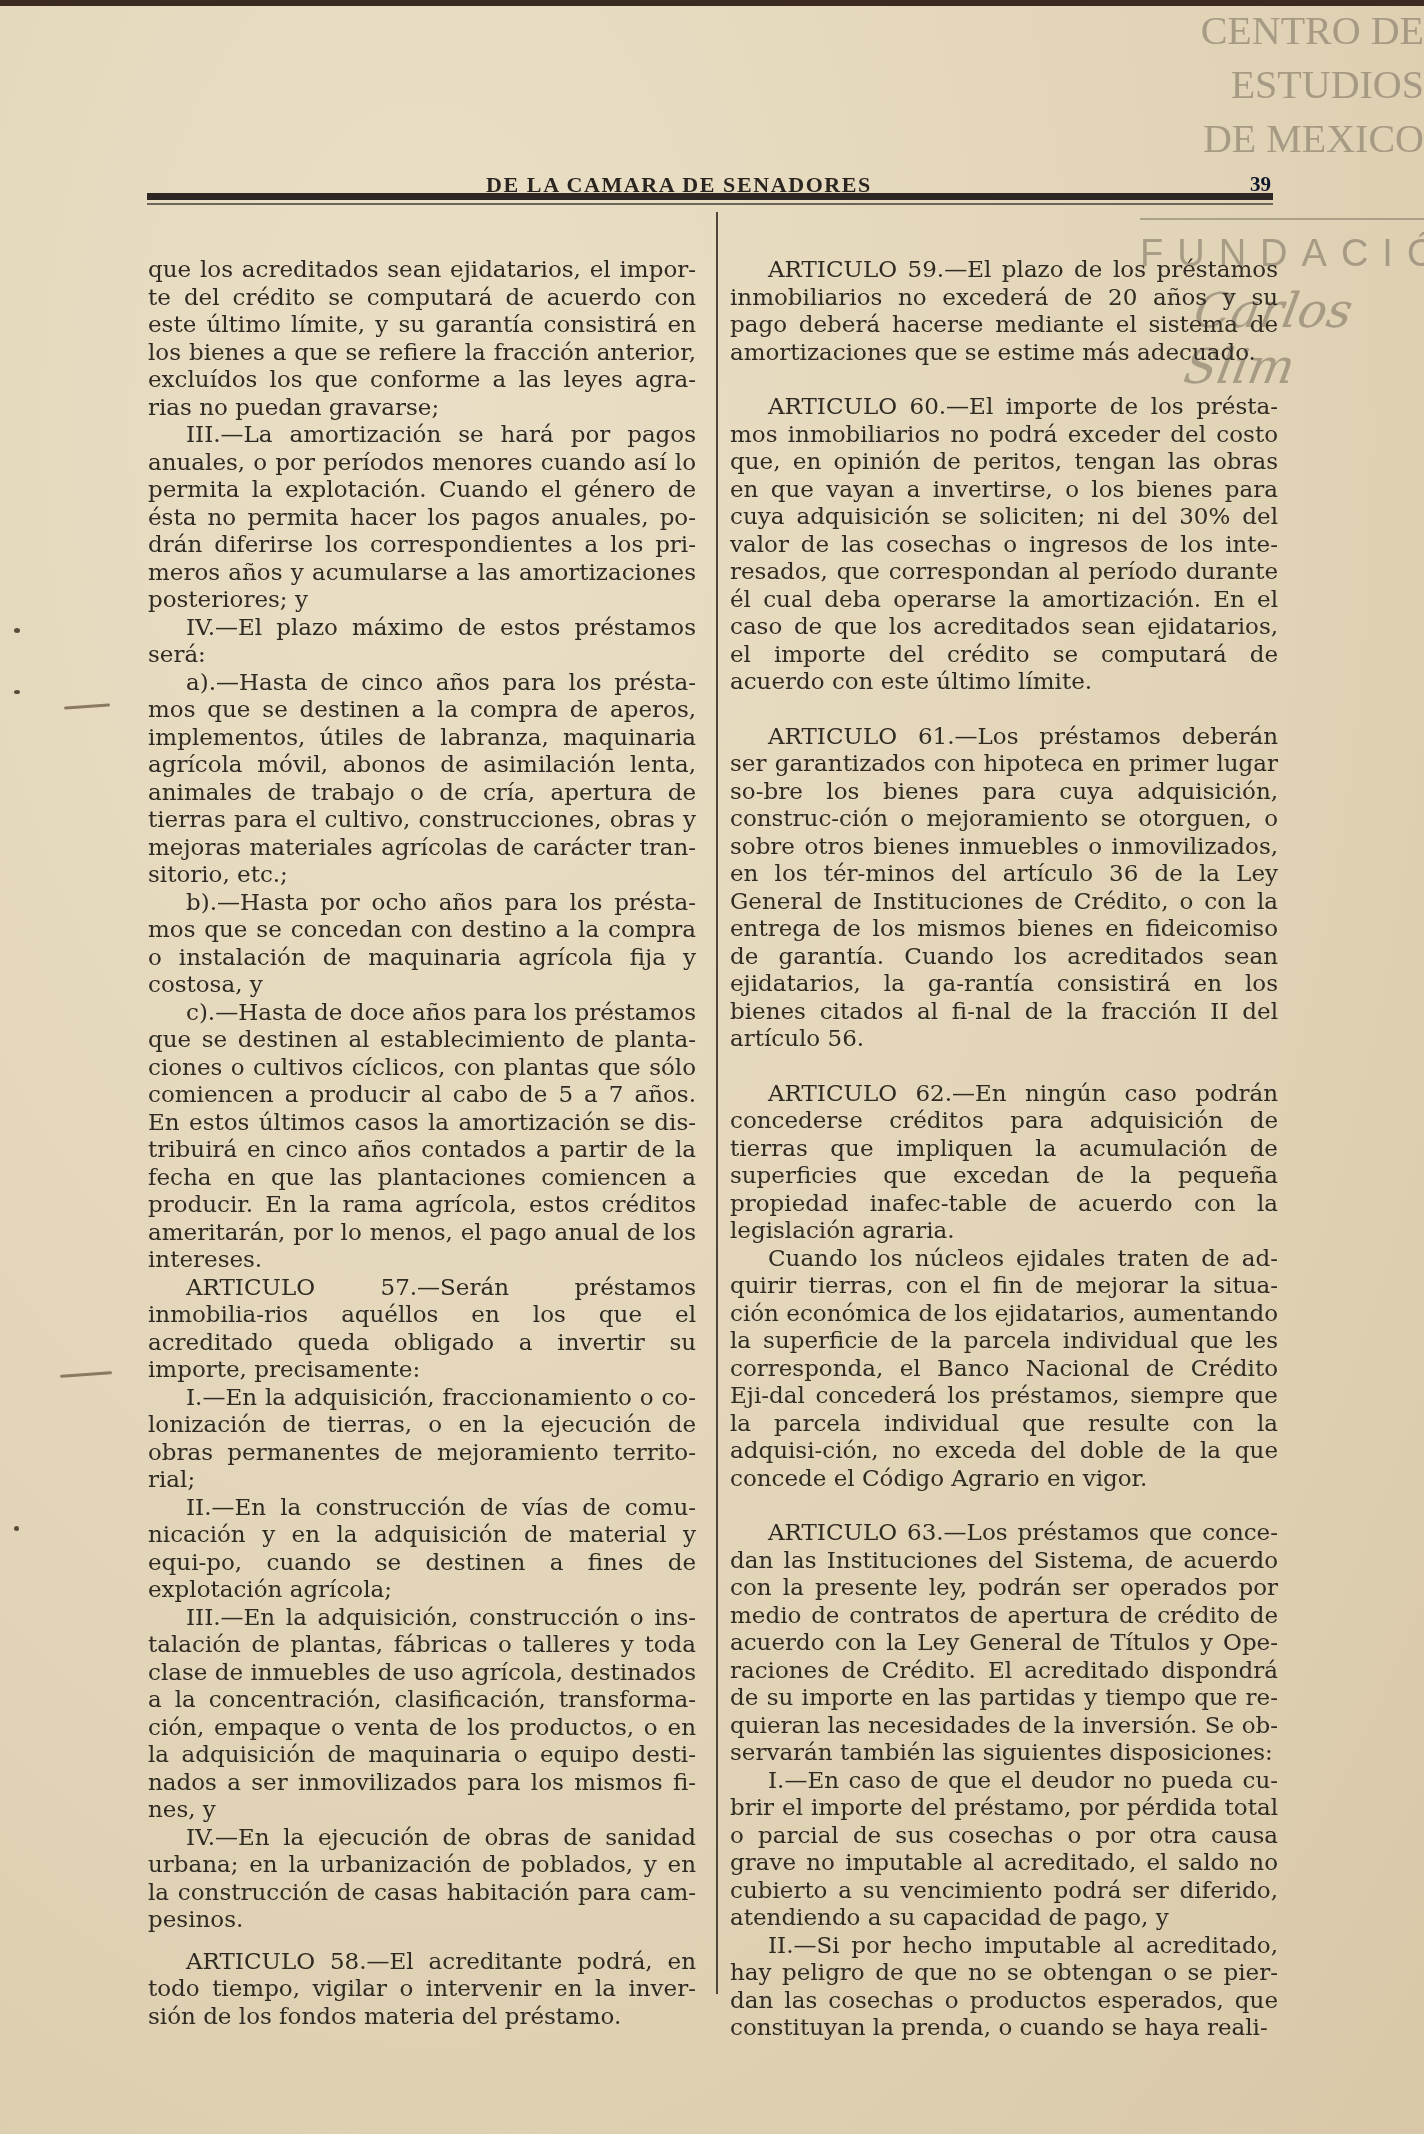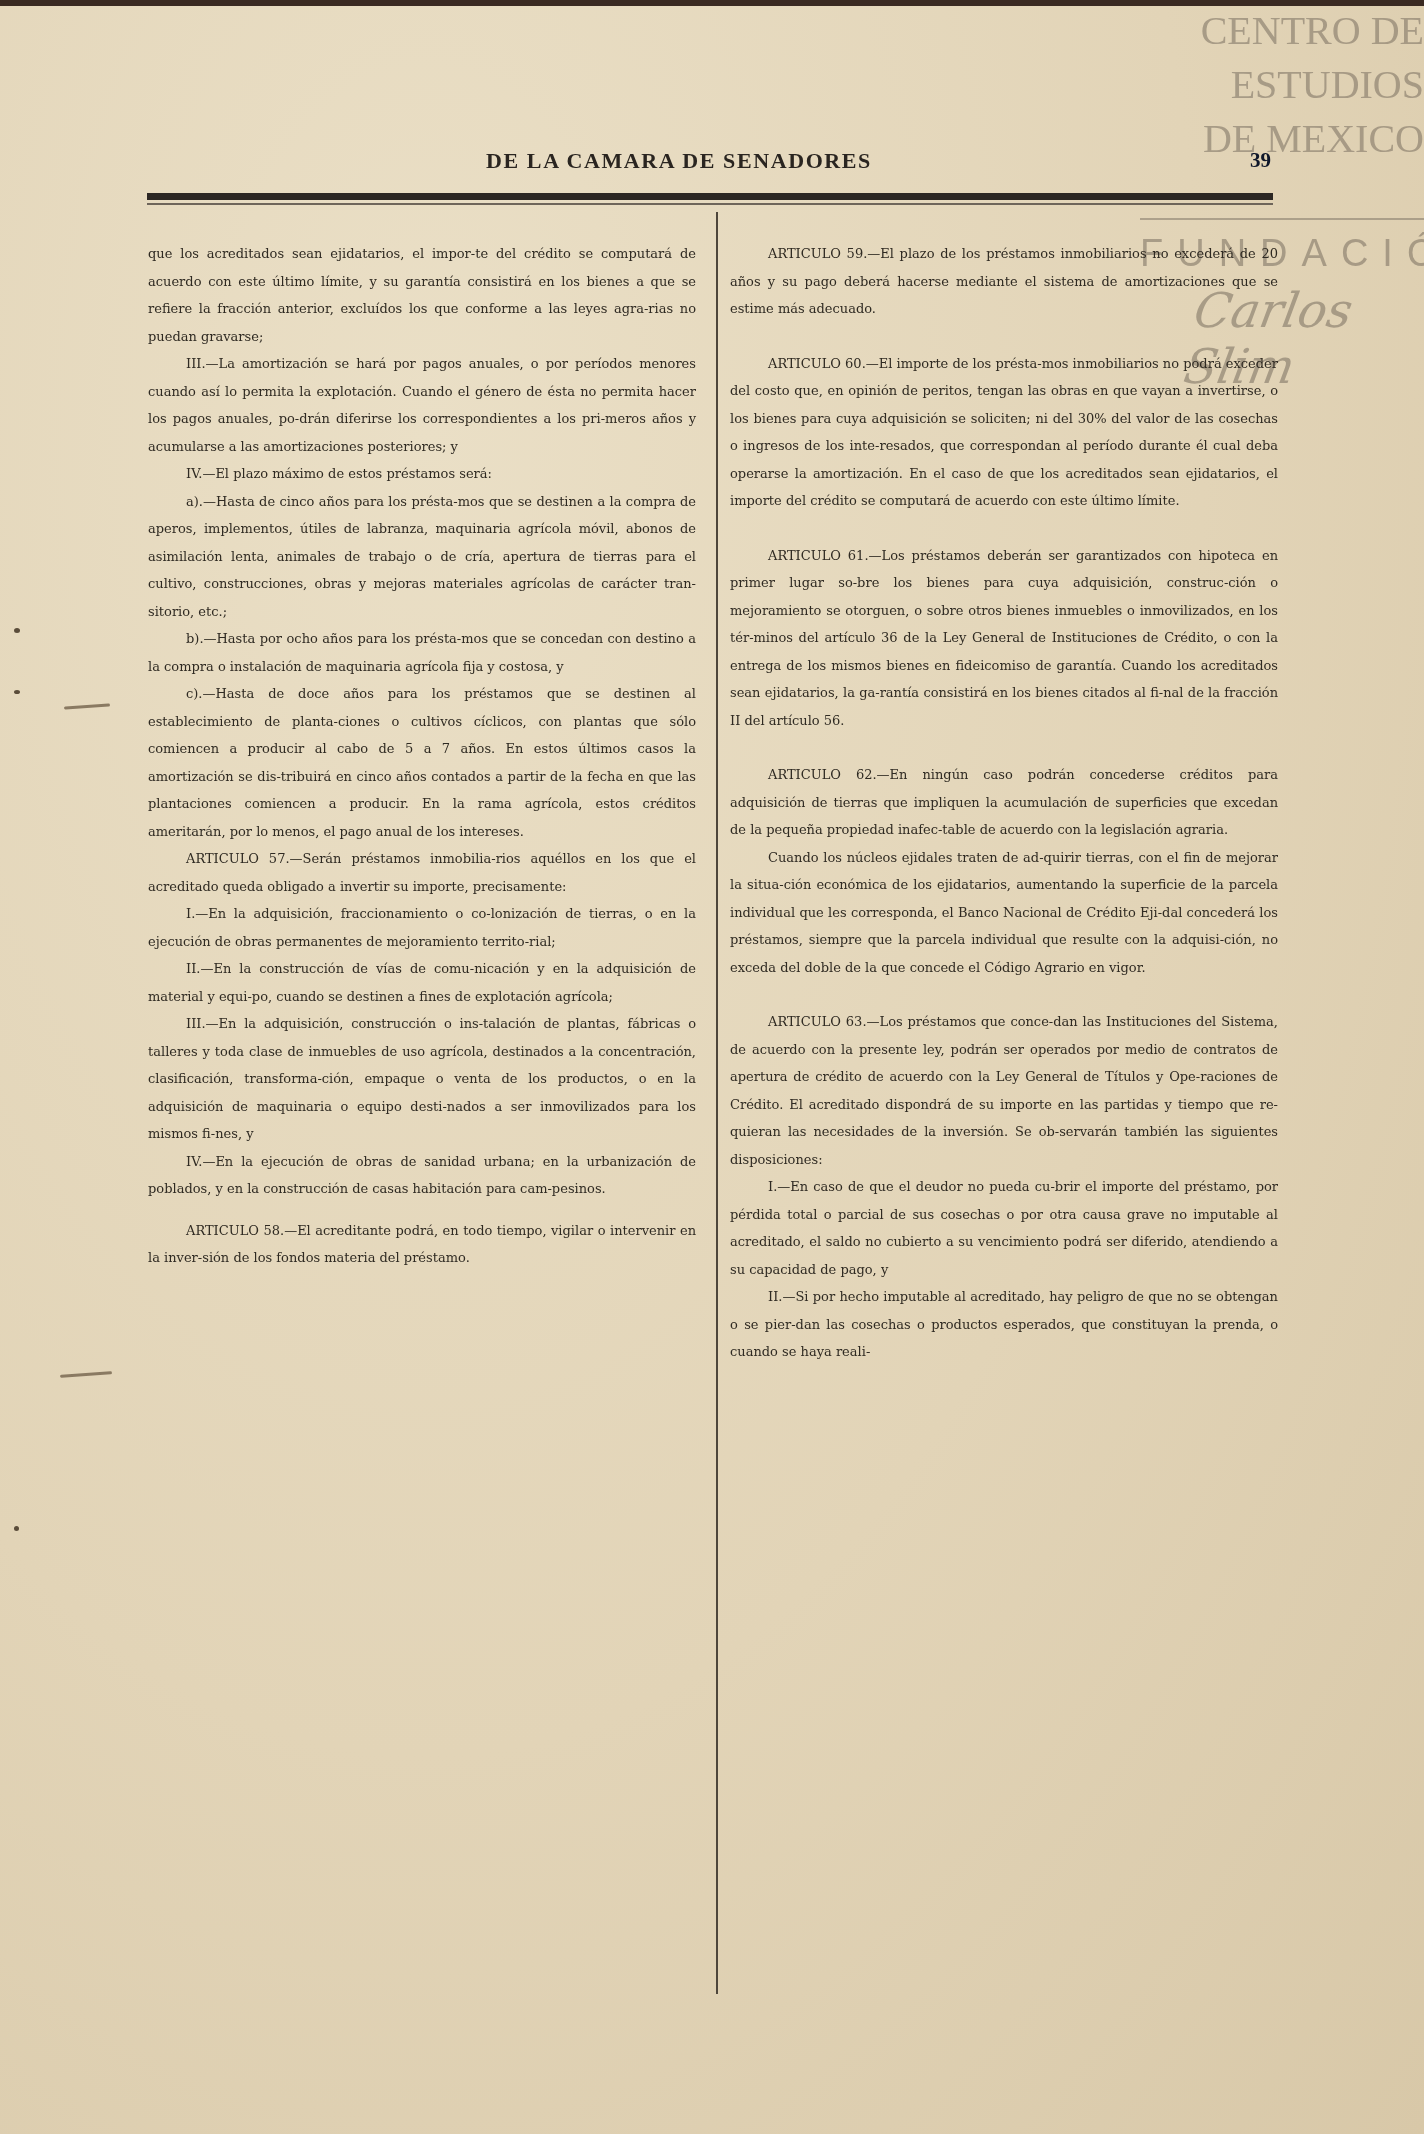--- a/index.html
+++ b/index.html
@@ -5,35 +5,35 @@
   html, body { margin:0; padding:0; }
   body {
     width:1424px; height:2134px; overflow:hidden; position:relative;
     background:#e3d5b9;
     background-image: radial-gradient(ellipse at 30% 20%, #eadfc6 0%, #e2d4b7 55%, #d8c8a8 100%);
     font-family:"DejaVu Serif","Liberation Serif",serif;
     color:#2f2a22;
   }
   .topedge { position:absolute; left:0; top:0; width:1424px; height:6px; background:#3a2a22; }
   .running-head {
-    position:absolute; left:0; top:148px; width:1152px; height:30px;
+    position:absolute; left:0; top:172px; width:1152px; height:30px;
   }
   .running-title {
     position:absolute; left:486px; top:0; font-family:"Liberation Serif",serif;
     font-weight:bold; font-size:22px; letter-spacing:1.6px; color:#2a2520;
   }
   .page-number {
     position:absolute; left:1250px; top:0; font-family:"Liberation Serif",serif;
     font-weight:bold; font-size:21px; color:#0f172a;
   }
   .rule-thick { position:absolute; left:147px; top:193px; width:1126px; height:7px; background:#2c2723; }
   .rule-thin  { position:absolute; left:147px; top:203px; width:1126px; height:2px; background:#6e655a; }
   .col-divider { position:absolute; left:716px; top:212px; width:2px; height:1782px; background:#4e463b; }
 
-  .column { position:absolute; top:240px; width:548px; font-size:13px; line-height:27.5px; text-align:justify; }
+  .column { position:absolute; top:256px; width:548px; font-size:23px; line-height:27.5px; text-align:justify; }
   .col-left  { left:148px; }
   .col-right { left:730px; }
   .column p { margin:0; text-indent:0; hyphens:manual; }
   .column p.ind { text-indent:38px; }
   .column p.gap { margin-top:27px; }
   .column p.gapsm { margin-top:14px; }
 
   .watermark { position:absolute; color:rgba(120,110,95,0.55); font-family:"Liberation Serif",serif; }
   .wm-block { left:1140px; top:4px; width:284px; font-size:40px; line-height:54px; text-align:right; }
   .wm-line { position:absolute; left:1140px; top:218px; width:284px; height:2px; background:rgba(120,110,95,0.5); }

